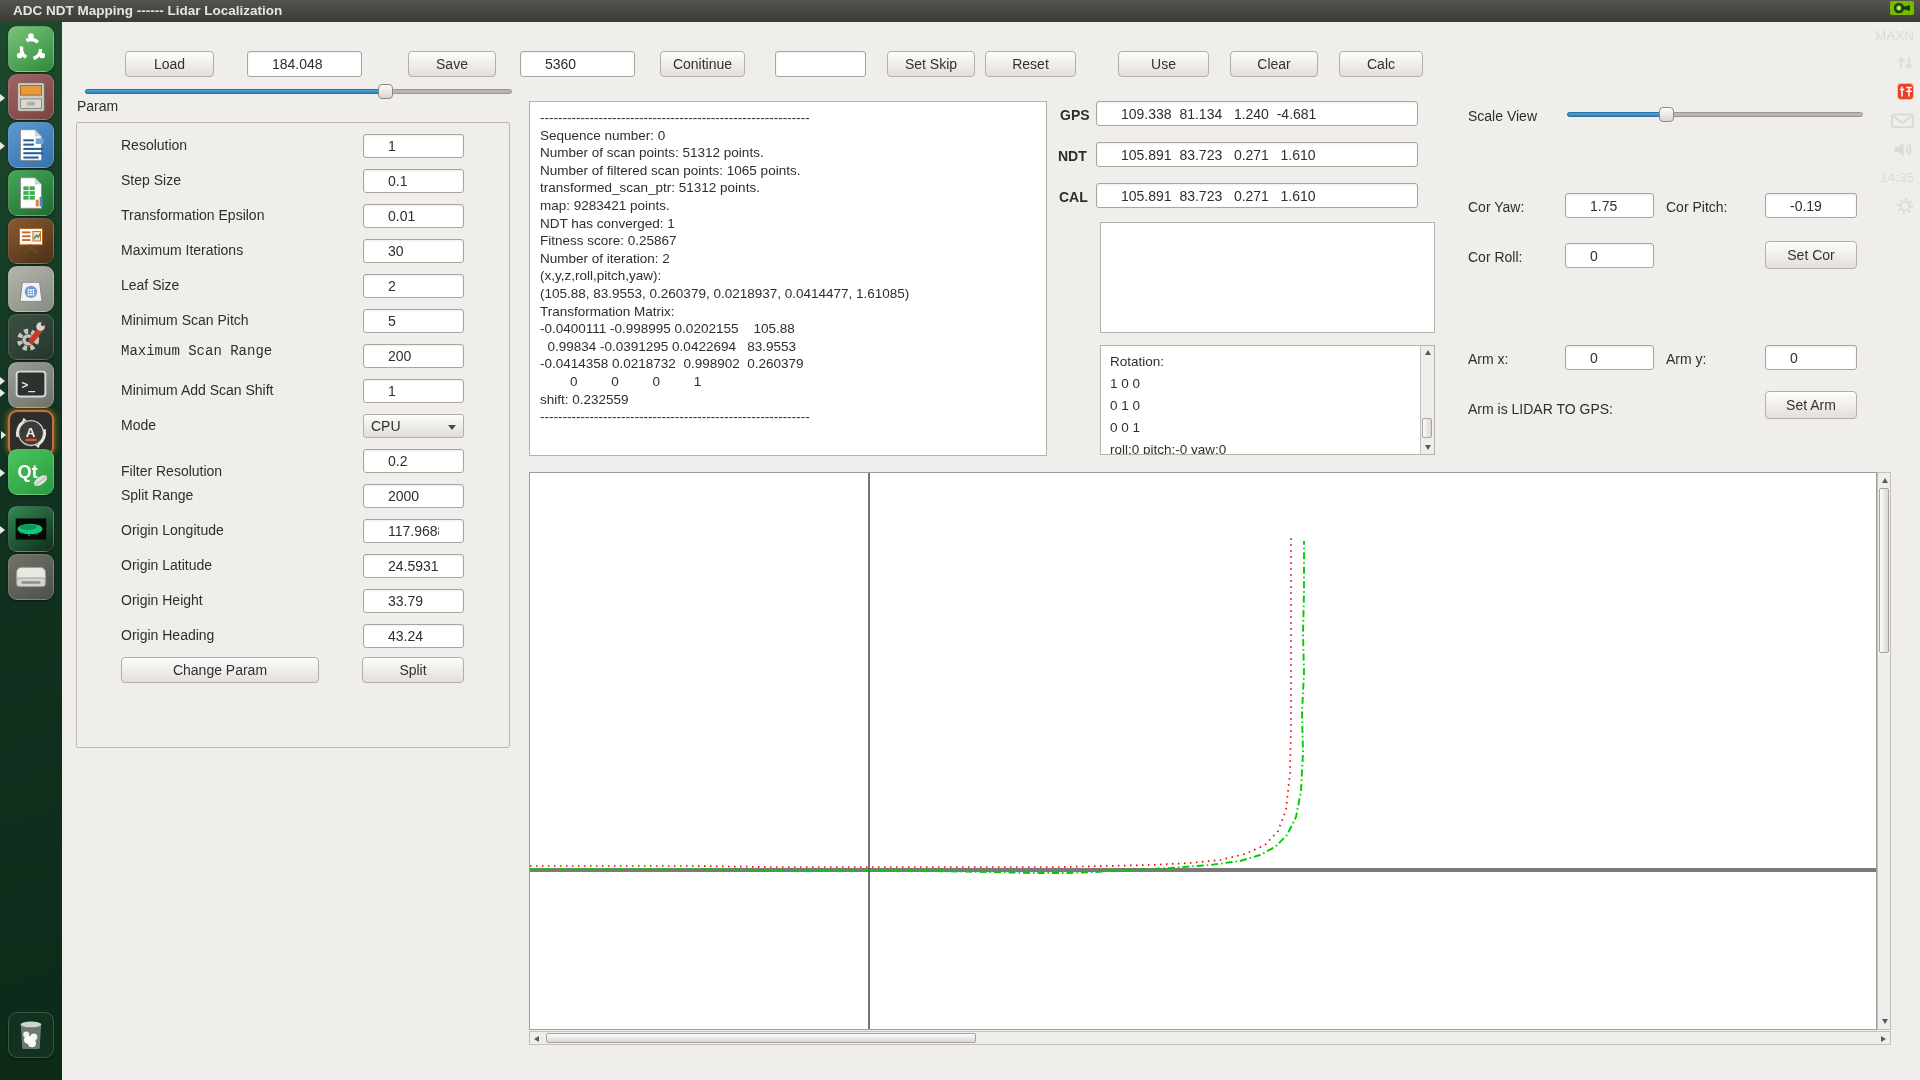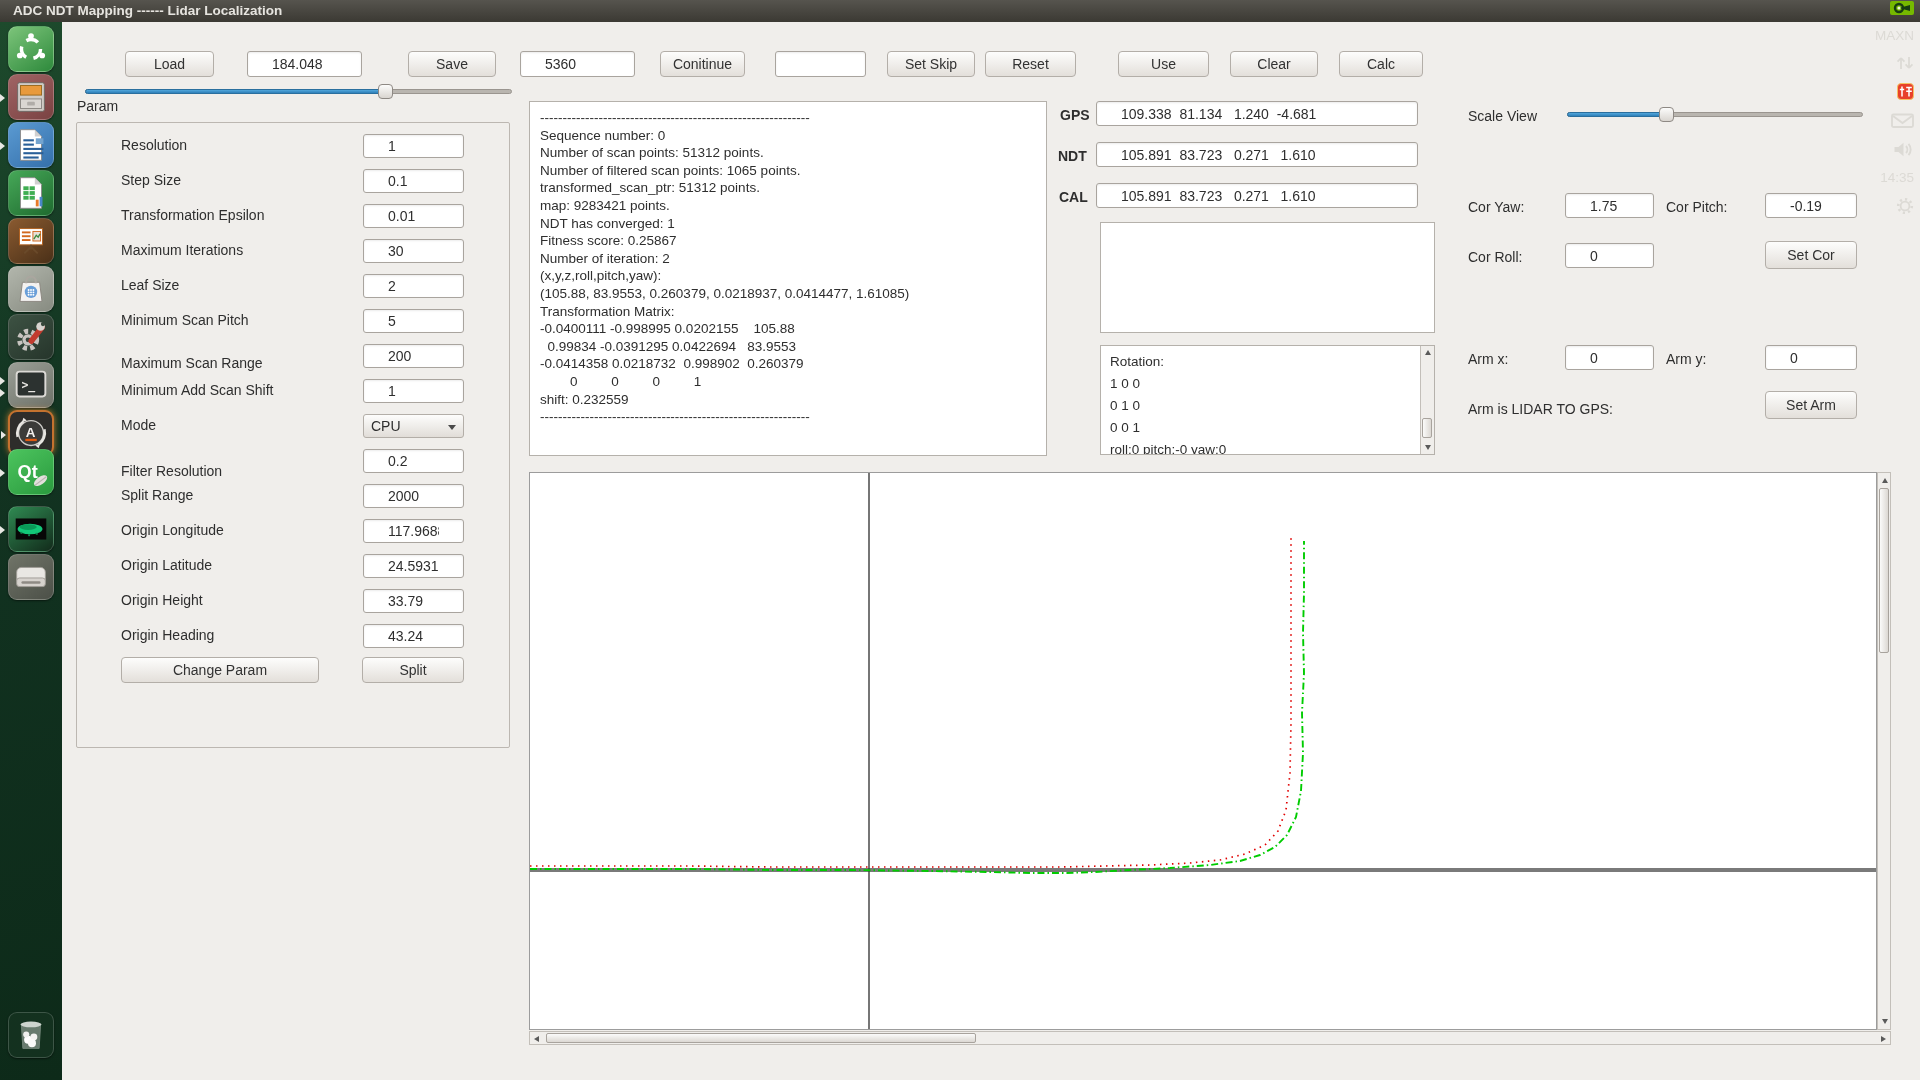--- a/index.html
+++ b/index.html
@@ -290,21 +290,21 @@
       <span class="prow-label" style="top: 49px;">Step Size</span>
       <input class="tinput prow-input" value="0.1" style="top: 46px;">
       <span class="prow-label" style="top: 84px;">Transformation Epsilon</span>
       <input class="tinput prow-input" value="0.01" style="top: 81px;">
       <span class="prow-label" style="top: 119px;">Maximum Iterations</span>
       <input class="tinput prow-input" value="30" style="top: 116px;">
       <span class="prow-label" style="top: 154px;">Leaf Size</span>
       <input class="tinput prow-input" value="2" style="top: 151px;">
       <span class="prow-label" style="top: 189px;">Minimum Scan Pitch</span>
       <input class="tinput prow-input" value="5" style="top: 186px;">
-      <span class="prow-label" style="top: 232px;">Maximum Scan Range</span>
+      <span class="prow-label" style="top: 220px; font-family: Liberation Mono, monospace;">Maximum Scan Range</span>
       <input class="tinput prow-input" value="200" style="top: 221px;">
       <span class="prow-label" style="top: 259px;">Minimum Add Scan Shift</span>
       <input class="tinput prow-input" value="1" style="top: 256px;">
       <span class="prow-label" style="top: 294px;">Mode</span>
       <div class="combo prow-input" style="top: 291px;">
         <span>CPU</span>
         <span class="arrow"></span>
       </div>
       <span class="prow-label" style="top: 329px; margin-top: 11px;">Filter Resolution</span>
       <input class="tinput prow-input" value="0.2" style="top: 326px;">

